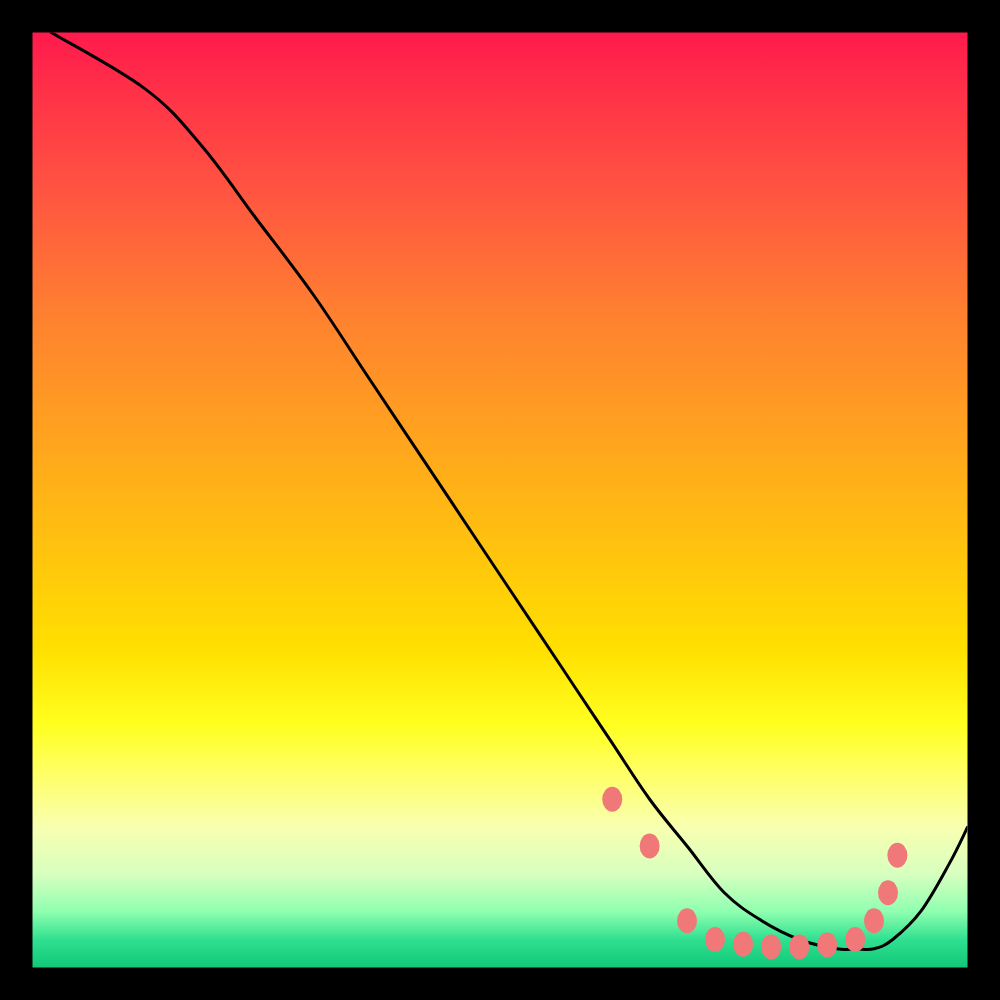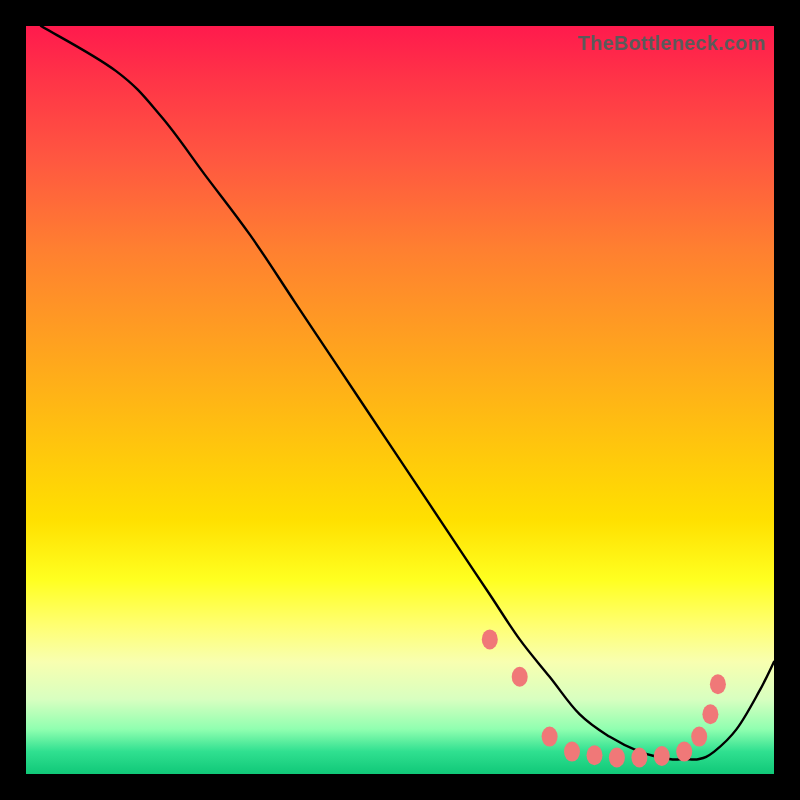--- a/index.html
+++ b/index.html
@@ -47,21 +47,20 @@
     position: absolute;
     left: 0; top: 0;
     width: 748px; height: 748px;
   }
 </style>
 </head>
 <body>
 
 <div class="outer">
   <div class="plot">
-    <div class="watermark">TheBottleneck.com</div>
     <svg class="curve-svg" viewBox="0 0 748 748" preserveAspectRatio="none">
       <path id="curve-path" fill="none" stroke="#000000" stroke-width="2.4" stroke-linecap="round" stroke-linejoin="round" d="M 15.0 0.0 C 28.4 8.1, 68.2 28.7, 89.8 44.9 C 111.3 61.0, 118.5 70.9, 134.6 89.8 C 150.8 108.6, 163.4 128.1, 179.5 149.6 C 195.7 171.1, 208.2 186.6, 224.4 209.4 C 240.6 232.3, 253.1 252.5, 269.3 276.8 C 285.4 301.0, 298.0 319.8, 314.2 344.1 C 330.3 368.3, 342.9 387.2, 359.0 411.4 C 375.2 435.6, 390.5 458.5, 403.9 478.7 C 417.4 498.9, 423.1 507.4, 433.8 523.6 C 444.6 539.8, 453.0 552.3, 463.8 568.5 C 474.5 584.6, 482.9 598.5, 493.7 613.4 C 504.5 628.2, 512.8 637.3, 523.6 650.8 C 534.4 664.2, 542.7 677.4, 553.5 688.2 C 564.3 698.9, 572.7 703.9, 583.4 710.6 C 594.2 717.3, 602.6 721.5, 613.4 725.6 C 624.1 729.6, 635.2 731.7, 643.3 733.0 C 651.4 734.4, 652.9 733.0, 658.2 733.0 C 663.6 733.0, 667.8 734.4, 673.2 733.0 C 678.6 731.7, 681.4 730.9, 688.2 725.6 C 694.9 720.2, 702.5 713.9, 710.6 703.1 C 718.7 692.3, 726.3 677.8, 733.0 665.7 C 739.8 653.6, 745.3 641.2, 748.0 635.8"></path>
       <g id="markers-group">
           <ellipse cx="463.8" cy="613.4" rx="8" ry="10" fill="#f07878"></ellipse>
           <ellipse cx="493.7" cy="650.8" rx="8" ry="10" fill="#f07878"></ellipse>
           <ellipse cx="523.6" cy="710.6" rx="8" ry="10" fill="#f07878"></ellipse>
           <ellipse cx="546.0" cy="725.6" rx="8" ry="10" fill="#f07878"></ellipse>
           <ellipse cx="568.5" cy="729.3" rx="8" ry="10" fill="#f07878"></ellipse>
           <ellipse cx="590.9" cy="731.5" rx="8" ry="10" fill="#f07878"></ellipse>
           <ellipse cx="613.4" cy="731.5" rx="8" ry="10" fill="#f07878"></ellipse>

